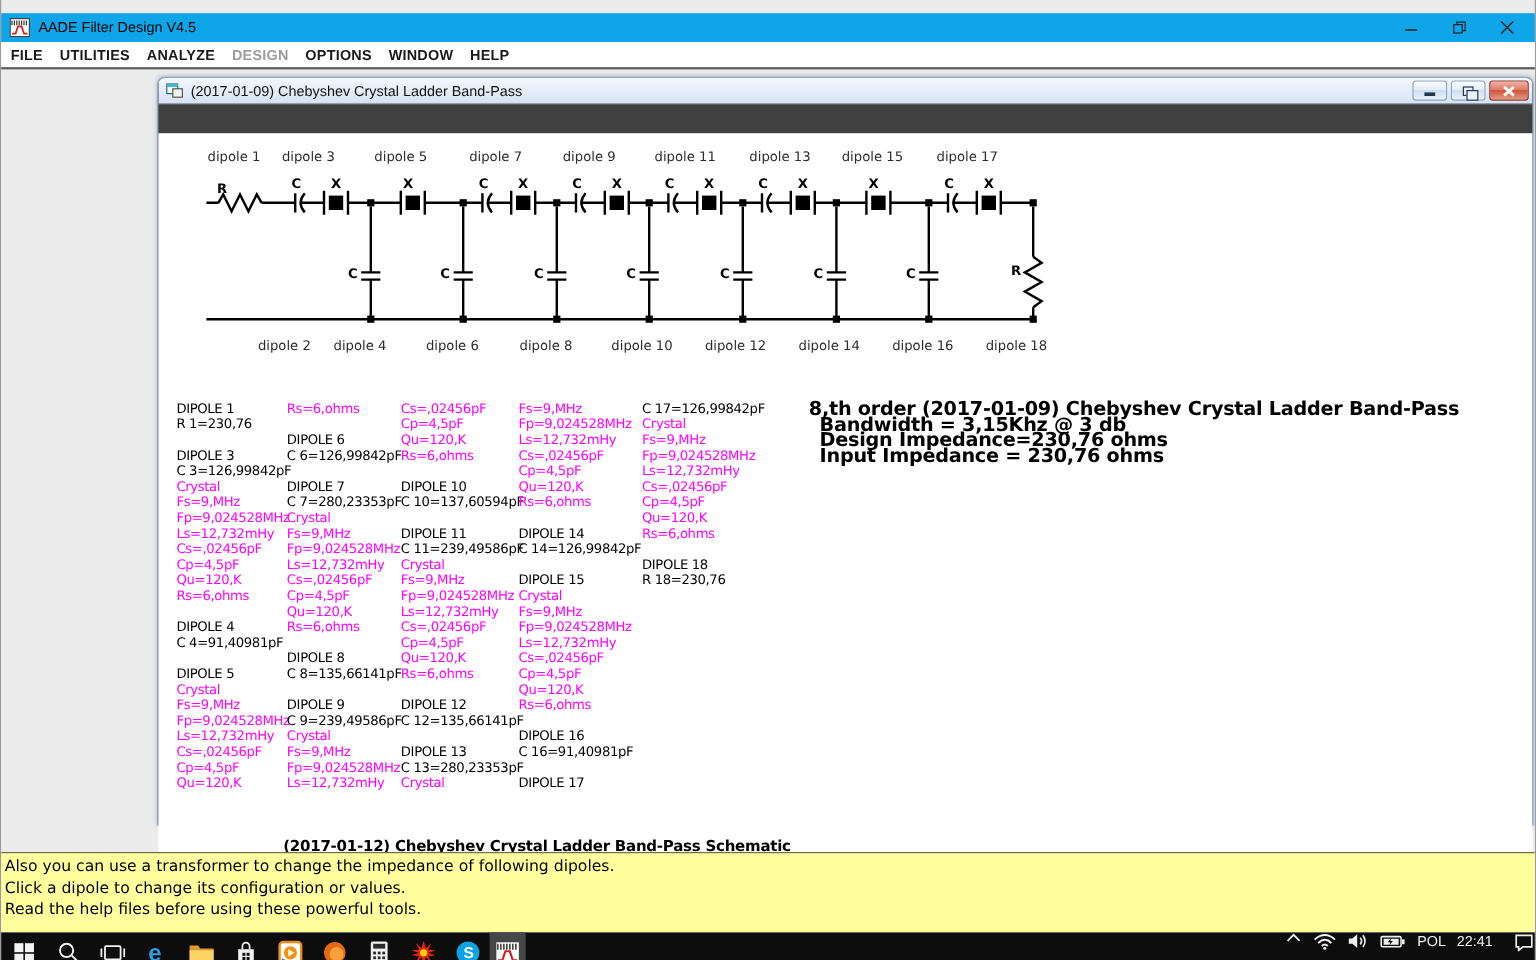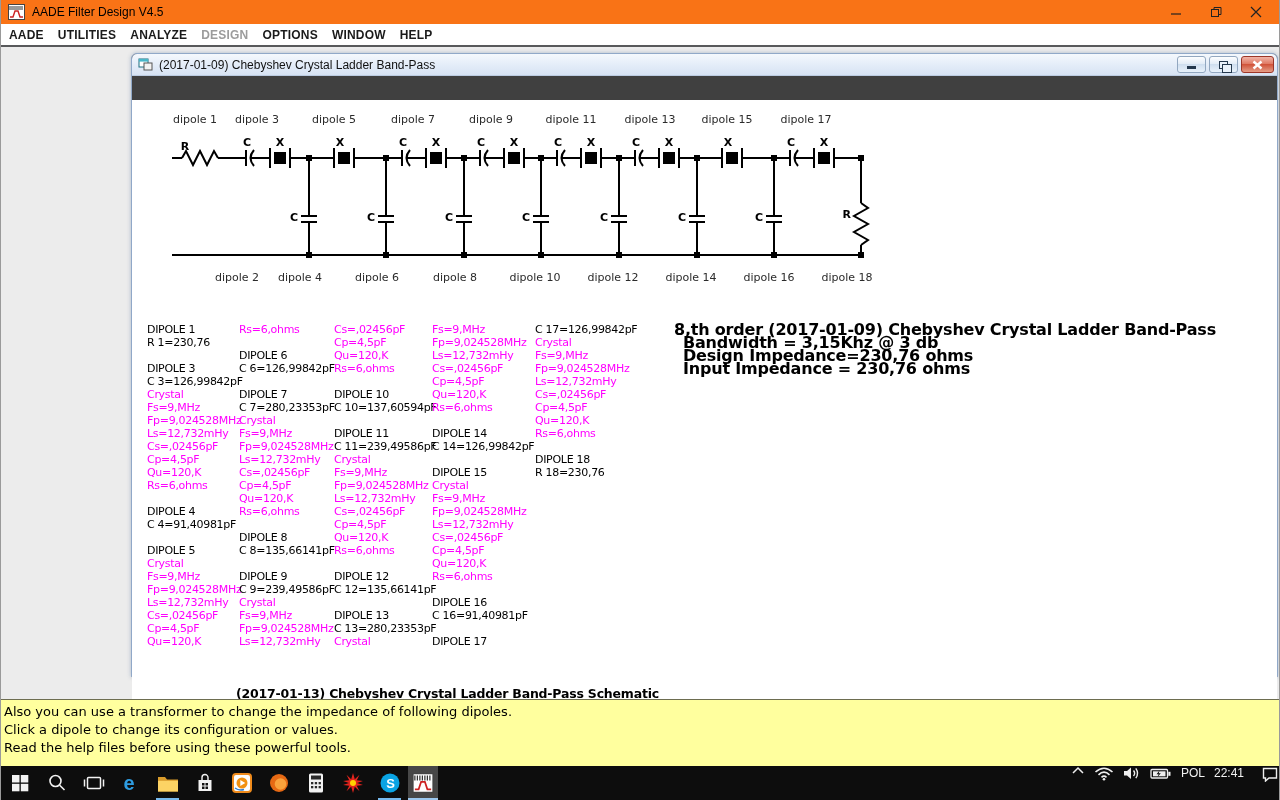--- a/index.html
+++ b/index.html
@@ -2,21 +2,21 @@
 <html><head>
 <meta charset="utf-8">
 <style>
   * { margin:0; padding:0; box-sizing:border-box; }
   html,body { width:1280px; height:800px; overflow:hidden; background:#ececec;
               font-family:"Liberation Sans", sans-serif; }
   .app { width:1280px; height:800px; display:flex; flex-direction:column;
          border-left:1px solid #9a9a9a; border-right:1px solid #9a9a9a; }
 
   
-  .titlebar { height:24px; background:#f97316; display:flex; align-items:center; flex:0 0 auto; }
+  .titlebar { height:24px; background:#0ea5e9; display:flex; align-items:center; flex:0 0 auto;margin-top:11px; }
   .app-icon { width:17px; height:16px; margin-left:7px; }
   .title-text { font-size:12px; color:#000; margin-left:7px; }
   .caption-btns { margin-left:auto; display:flex; align-items:center; gap:26px; margin-right:16px; }
   .capbtn { width:14px; height:12px; display:flex; align-items:center; justify-content:center; }
 
   
   .menubar { height:21px; background:#ffffff; display:flex; align-items:center; padding-left:8px; flex:0 0 auto; }
   .menu-item { font-size:12px; font-weight:bold; color:#1a1a1a; margin-right:14px; letter-spacing:0.2px; }
   .menu-item.disabled { color:#9c9c9c; }
   .mdi-sep { height:2px; background:#58595b; flex:0 0 auto; }
@@ -110,21 +110,21 @@
       </span>
       <span class="capbtn">
         <svg width="12" height="12">
             <path d="M1,1 L11,11 M11,1 L1,11" stroke="#222" stroke-width="1.2"></path>
           </svg>
       </span>
     </div>
   </div>
 
   <div class="menubar">
-    <span class="menu-item">AADE</span>
+    <span class="menu-item">FILE</span>
     <span class="menu-item">UTILITIES</span>
     <span class="menu-item">ANALYZE</span>
     <span class="menu-item disabled">DESIGN</span>
     <span class="menu-item">OPTIONS</span>
     <span class="menu-item">WINDOW</span>
     <span class="menu-item">HELP</span>
   </div>
   <div class="mdi-sep"></div>
 
   <div class="mdi">
@@ -467,21 +467,21 @@
             <div class="vl c-k">R 18=230,76</div>
           </div>
 
         <div class="summary">
           <div class="sl">8,th order (2017-01-09) Chebyshev Crystal Ladder Band-Pass</div>
           <div class="sl indent">Bandwidth = 3,15Khz @ 3 db</div>
           <div class="sl indent">Design Impedance=230,76 ohms</div>
           <div class="sl indent">Input Impedance = 230,76 ohms</div>
         </div>
 
-        <div class="caption">(2017-01-13) Chebyshev Crystal Ladder Band-Pass Schematic</div>
+        <div class="caption">(2017-01-12) Chebyshev Crystal Ladder Band-Pass Schematic</div>
       </div>
     </div>
   </div>
 
   <div class="helpbox">
 
   <div class="hl">Also you can use a transformer to change the impedance of following dipoles.</div>
       <div class="hl">Click a dipole to change its configuration or values.</div>
       <div class="hl">Read the help files before using these powerful tools.</div>
     </div>

